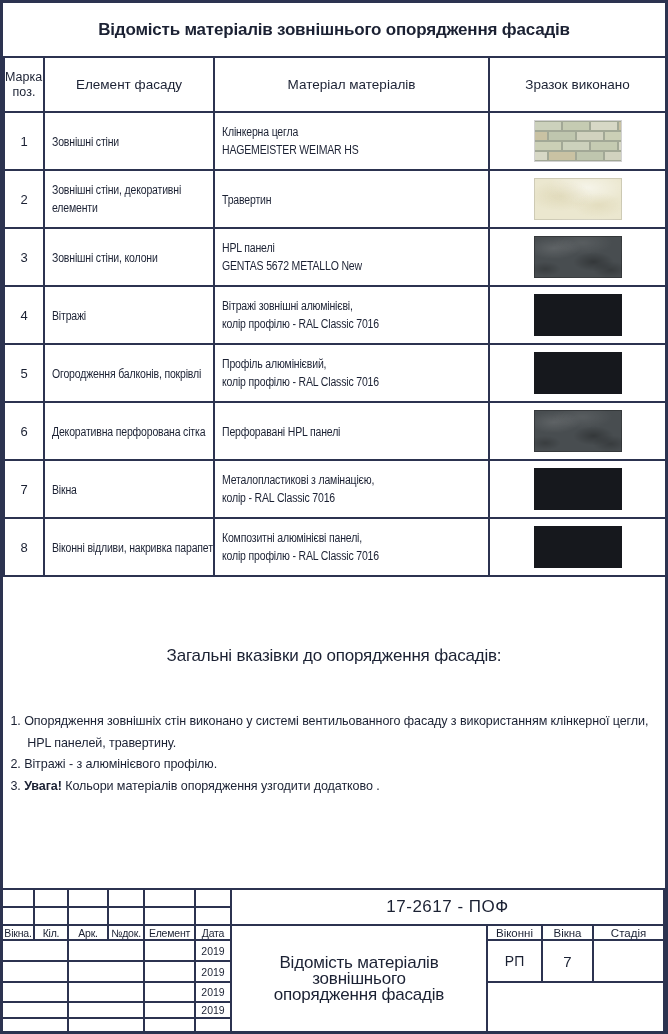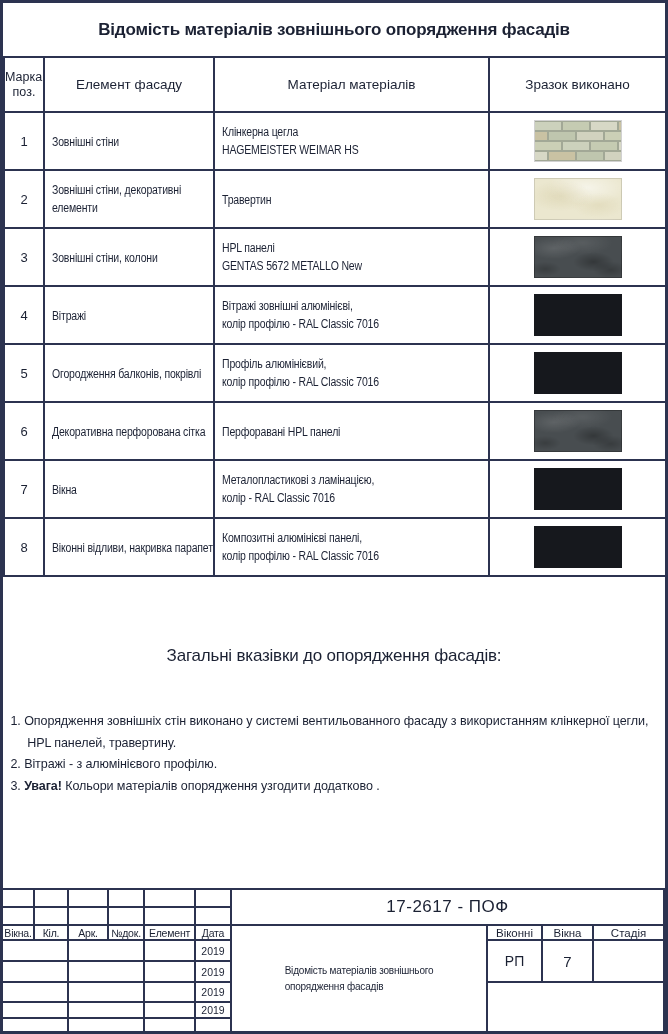--- a/index.html
+++ b/index.html
@@ -82,21 +82,21 @@
     position:absolute;left:0;right:0;bottom:0;height:143px;
     background:var(--line);border-top:2px solid var(--line);
     display:grid;gap:2px;
     grid-template-columns:30px 32px 38px 34px 49px 34px 254px 53px 49px 69px;
     grid-template-rows:16px 16px 13px 19px 19px 18px 14px 12px;
   }
   .tc{background:var(--paper);display:flex;align-items:center;justify-content:center;overflow:hidden;}
   .tc.small{font-size:10.5px;letter-spacing:-0.2px;}
   .tc.date{font-size:10.5px;}
   .docnum{font-size:17px;letter-spacing:0.5px;}
-  .doctitle{font-size:10px;text-align:left;white-space:pre-line;line-height:16px;letter-spacing:-0.2px;}
+  .doctitle{font-size:17px;text-align:center;white-space:pre-line;line-height:16px;letter-spacing:-0.2px;}
   .stage-h{font-size:11.5px;}
   .stage-v{font-size:14px;}
   .sheet-v{font-size:15px;}
 </style>
 </head>
 <body>
 
 <div class="sheet">
 
   <div class="titlebar">

